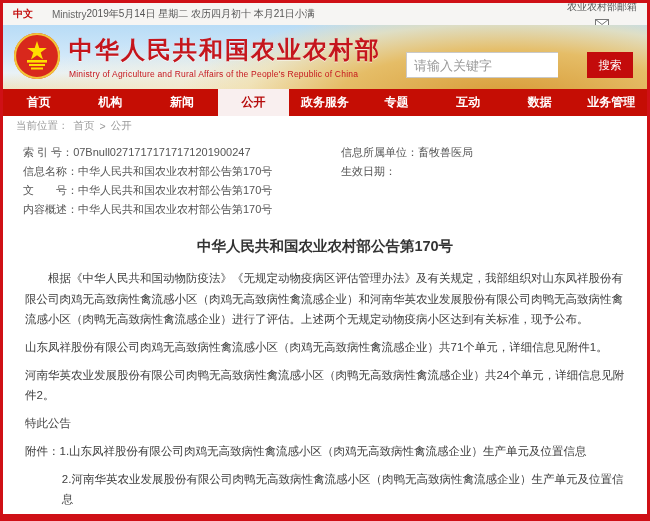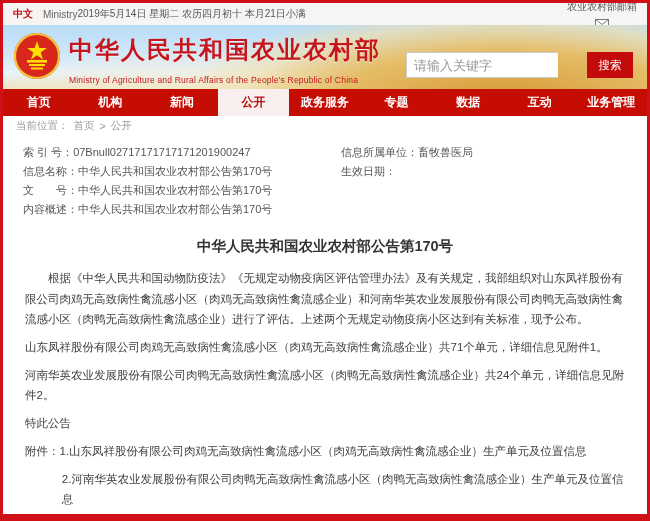--- a/index.html
+++ b/index.html
@@ -4,37 +4,37 @@
 <style>
   * { box-sizing: border-box; margin: 0; padding: 0; }
   html,body { background:#d7dee6; font-family:"Liberation Sans","DejaVu Sans",sans-serif; }
   .page{
     width:650px;height:521px;margin:0 auto;background:#fff;position:relative;
     border:3px solid #cf1016;border-bottom-width:7px;overflow:hidden;
   }
   
   .topbar{height:22px;background:#f6f5f3;display:flex;align-items:center;
     padding:0 10px;font-size:10px;color:#555;}
-  .lang-zh{color:#c30b0b;font-weight:bold;margin-right:10px;cursor:pointer;}
+  .lang-zh{color:#c30b0b;font-weight:bold;margin-right:19px;cursor:pointer;}
   .lang-en{color:#666;cursor:pointer;}
   .topbar-date{flex:1;color:#555;}
   .mailbox{display:flex;align-items:center;gap:5px;color:#555;cursor:pointer;flex-direction:column;}
   .env-icon{display:inline-block;line-height:0;}
   
   .banner{height:64px;position:relative;
     background:
       radial-gradient(ellipse 420px 120px at 78% 115%, #d79a35 0%, #e5bd67 40%, rgba(240,222,170,.65) 62%, rgba(240,222,170,0) 78%),
       radial-gradient(ellipse 300px 90px at 30% 125%, rgba(244,236,210,.9) 0%, rgba(244,236,210,0) 70%),
       linear-gradient(180deg,#b8dcf6 0%,#cfe7f9 45%,#e9f2f7 75%,#eee3c2 100%);
   }
   .logo{position:absolute;left:10px;top:7px;width:48px;height:48px;}
   .banner-titles{position:absolute;left:66px;top:9px;}
   .cn-title{font-size:24px;font-weight:bold;color:#c5161d;letter-spacing:2px;
     text-shadow:0 1px 0 rgba(255,255,255,.6);}
-  .en-title{font-size:8.5px;color:#c5161d;margin-top:9px;letter-spacing:.2px;}
+  .en-title{font-size:8.5px;color:#c5161d;margin-top:3px;letter-spacing:.2px;}
   .searchbox{position:absolute;right:14px;bottom:11px;display:flex;}
   .searchbox input{width:152px;height:26px;border:1px solid #c9c9c9;border-right:none;
     font-size:13px;padding:0 7px;color:#444;outline:none;}
   .searchbox input::placeholder{color:#9a9a9a;}
   .search-btn{width:46px;height:26px;background:#c30b0b;color:#fff;border:none;
     font-size:11.5px;cursor:pointer;margin-left:29px;}
   
   .nav{height:27px;background:#c50d04;display:flex;}
   .nav-item{flex:1;display:flex;align-items:center;justify-content:center;
     color:#fff;font-size:12px;font-weight:bold;cursor:pointer;white-space:nowrap;}
@@ -100,22 +100,22 @@
     </div>
   </div>
 
   <div class="nav">
     <div class="nav-item">首页</div>
     <div class="nav-item">机构</div>
     <div class="nav-item">新闻</div>
     <div class="nav-item active">公开</div>
     <div class="nav-item">政务服务</div>
     <div class="nav-item">专题</div>
+    <div class="nav-item">互动</div>
     <div class="nav-item">数据</div>
-    <div class="nav-item">互动</div>
     <div class="nav-item">业务管理</div>
   </div>
 
   <div class="breadcrumb">
     <span>当前位置：</span>
     <span class="crumb-link">首页</span>
     <span>&gt;</span>
     <span class="crumb-link">公开</span>
   </div>
 

